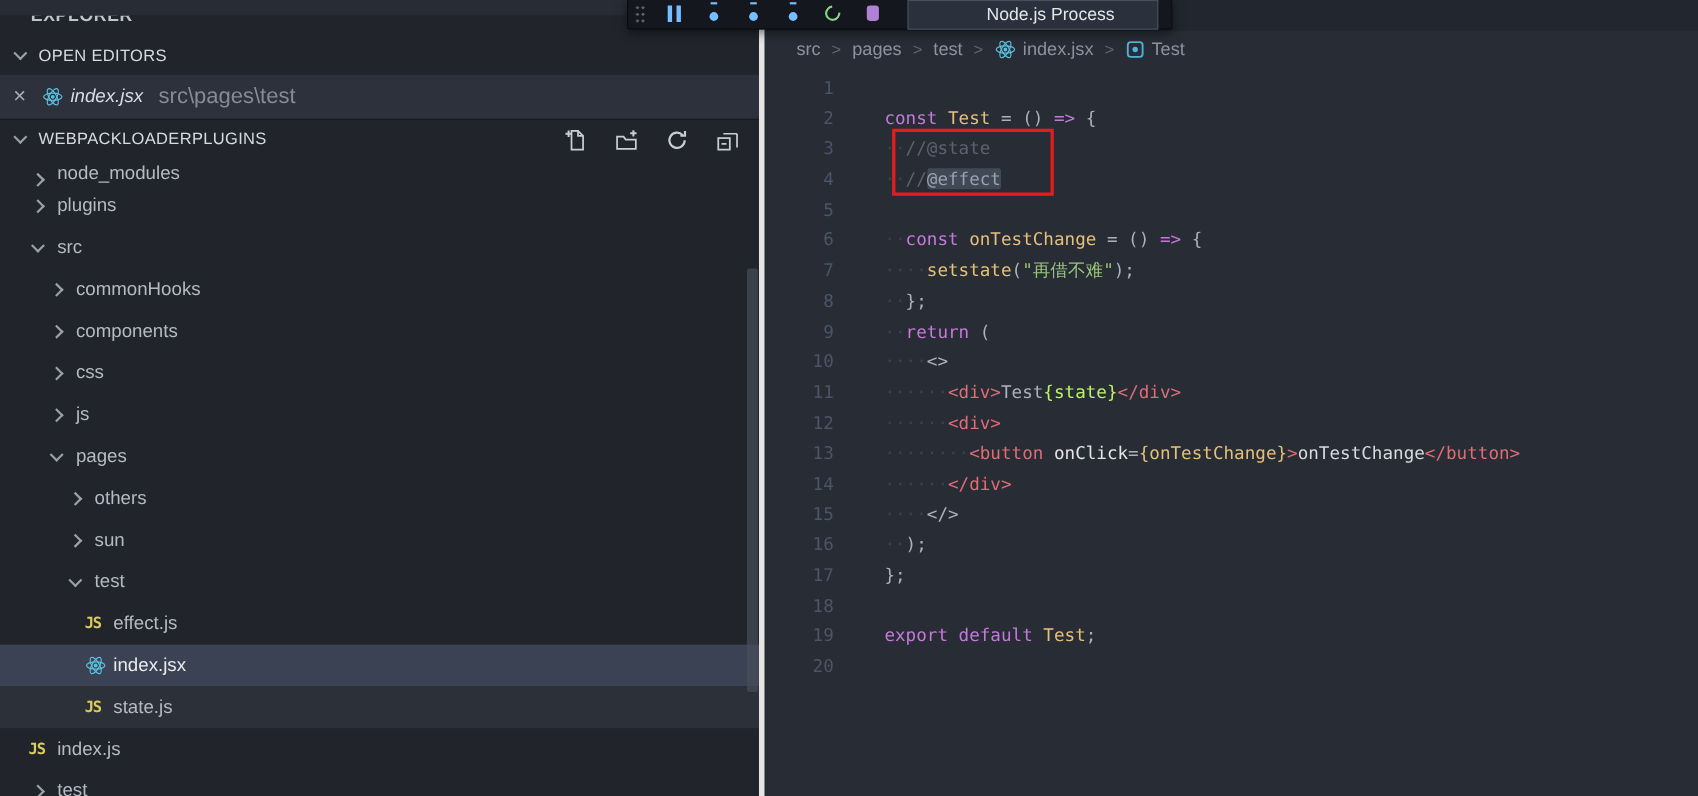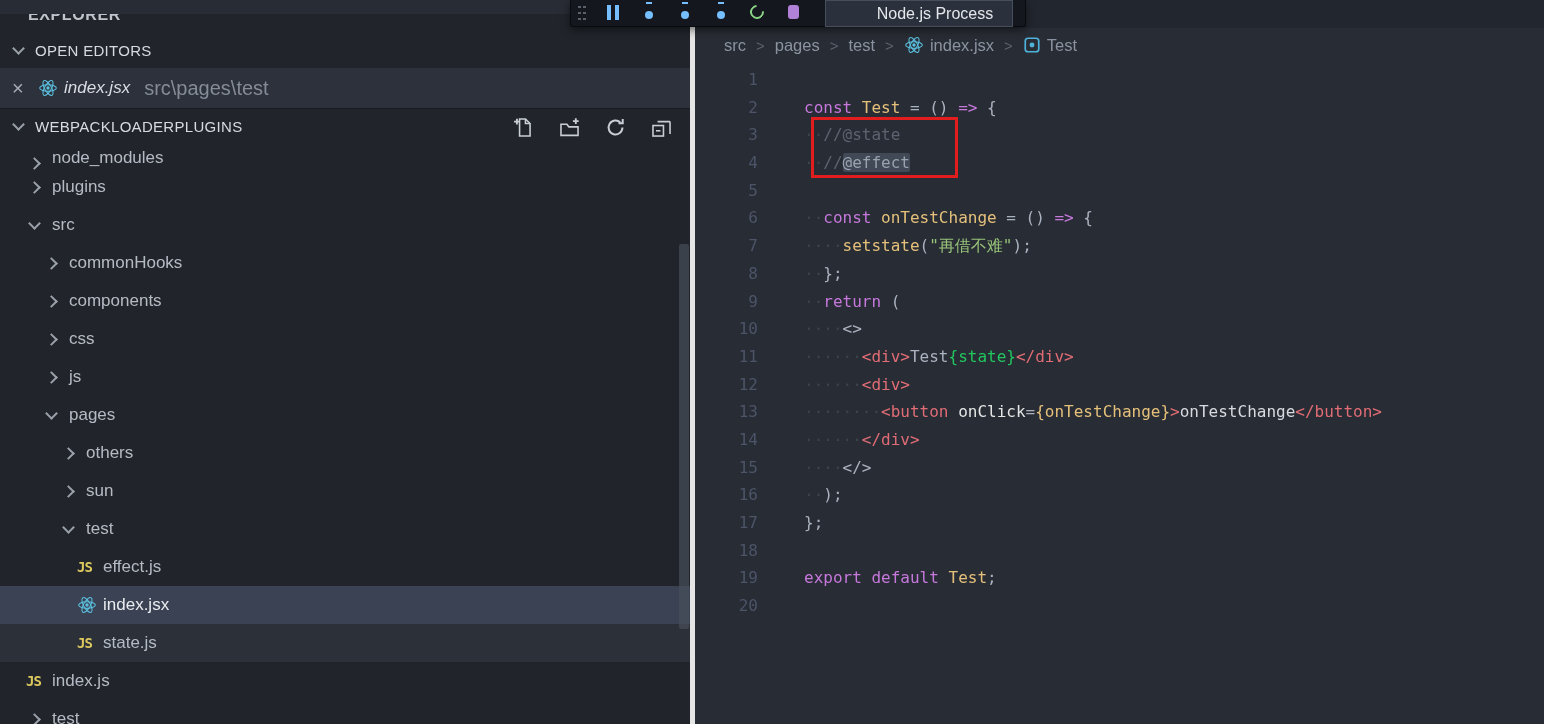--- a/index.html
+++ b/index.html
@@ -60,21 +60,21 @@
   .tk-fn   { color:#e5c07b; }
   .tk-fnref{ color:#e5c07b; }
   .tk-pn   { color:#abb2bf; }
   .tk-cm   { color:#5c6370; }
   .tk-cmhl { color:#9aa2af; background:#414856; border-radius:2px; }
   .tk-str  { color:#98c379; }
   .tk-tag  { color:#e06c75; }
   .tk-attr { color:#e5e5e5; }
   .tk-txt  { color:#abb2bf; }
   .tk-txtb { color:#d7dae0; }
-  .tk-varj { color:#22c55e; }
+  .tk-varj { color:#bef264; }
   .tk-ws   { color:#3d434d; }
   .anno-box { position:absolute; left:115px; top:55px; width:147px; height:61px;
               border:3px solid #e11d1d; z-index:20; pointer-events:none; }
 
   
   .debug-toolbar { position:absolute; left:570px; top:0; height:27px; z-index:50;
       display:flex; align-items:center; background:#14171d;
       border:1px solid #090b0e; border-top:none; border-radius:0 0 3px 3px;
       box-shadow:0 3px 10px rgba(0,0,0,.5); padding:0 12px 0 6px; }
   .tb-grip { width:10px; height:18px; margin-right:8px; flex:none; cursor:grab;
@@ -89,21 +89,21 @@
       width:8px; height:8px; background:var(--c); border-radius:50%; margin-top:4px;
       position:relative; }
   .shp-step-over::before, .shp-step-into::before, .shp-step-out::before {
       content:""; position:absolute; left:1px; top:-9px; width:6px; height:5px;
       border-top:2px solid var(--c); }
   .shp-restart { width:14px; height:14px; border:2.5px solid var(--c);
                  border-radius:50%; border-top-color:transparent; margin-top:-2px;
                  transform:rotate(40deg); }
   .shp-disconnect { width:11px; height:14px; background:var(--c);
                     border-radius:3px; margin-top:-2px; }
-  .proc-select { margin-left:14px; width:188px; height:27px; overflow:hidden;
+  .proc-select { margin-left:14px; width:228px; height:27px; overflow:hidden;
       background:#2b313c; border:1px solid #474e5b; cursor:pointer;padding-left:32px; }
   .proc-select span { display:block; text-align:center; color:#e3e6ea;
       font-size:16px; line-height:36px; margin-top:-5px; white-space:nowrap; }
 </style>
 </head>
 <body>
 
 <div class="app">
 
   <div class="sidebar">

